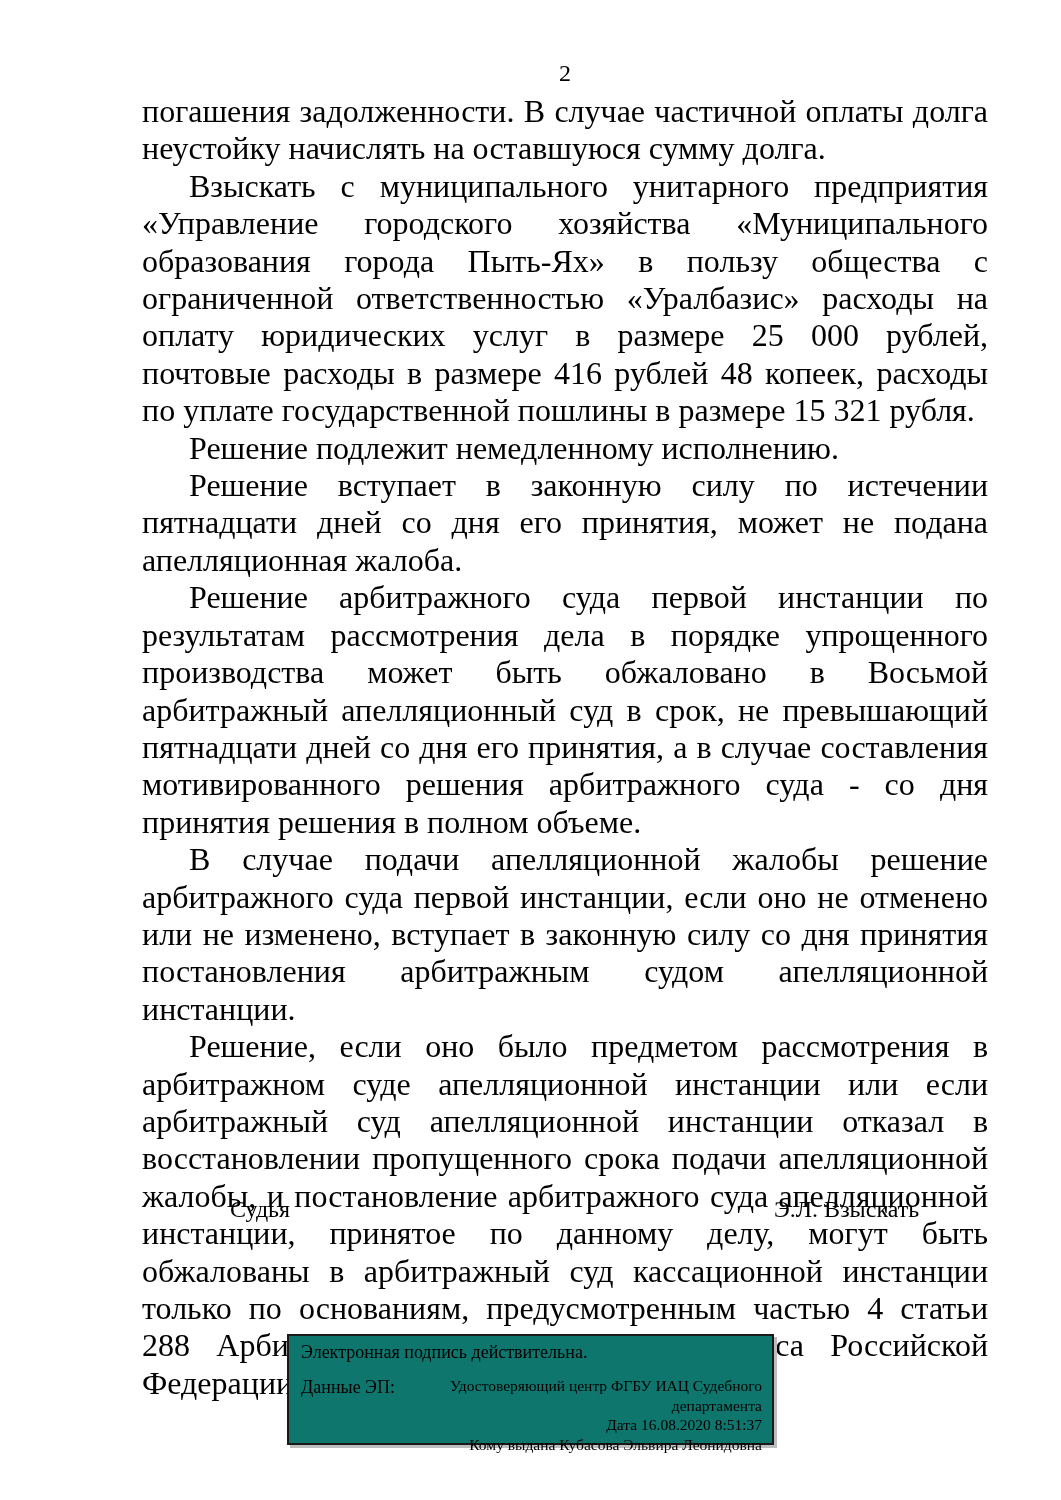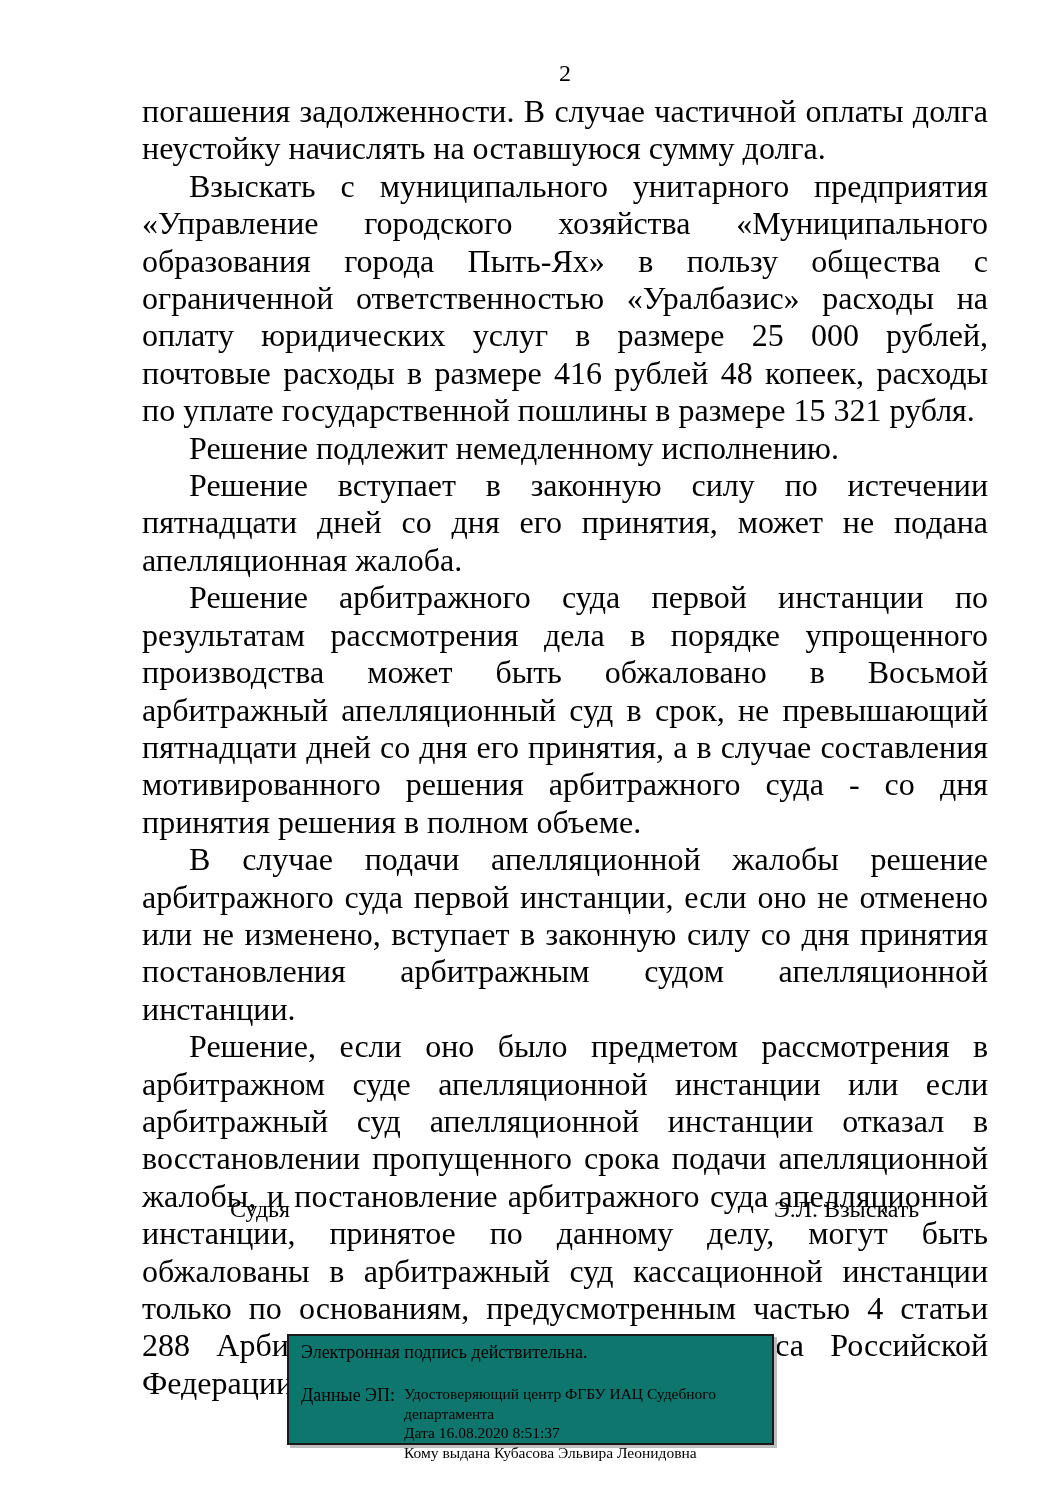--- a/index.html
+++ b/index.html
@@ -63,35 +63,36 @@
     box-shadow: 3px 3px 0 #bdbdbd;
     padding: 5px 8px 5px 12px;
   }
   .stamp-valid {
     font-size: 18px;
     line-height: 23px;
   }
   .stamp-row {
     display: flex;
     align-items: flex-start;
-    margin-top: 20px;
+    margin-top: 12px;
   }
   .stamp-label {
     flex: 0 0 103px;
     width: 103px;
     font-size: 18px;
     line-height: 23px;
   }
   .stamp-values {
     font-size: 15.5px;
     line-height: 19.5px;
     width: 358px;
   }
   .stamp-values > div {
     margin: 0;
+    text-align: right;
   }
 </style>
 </head>
 <body>
 
 <div class="page">
 
   <div class="pagenum">2</div>
 
   <div class="doc-body">

